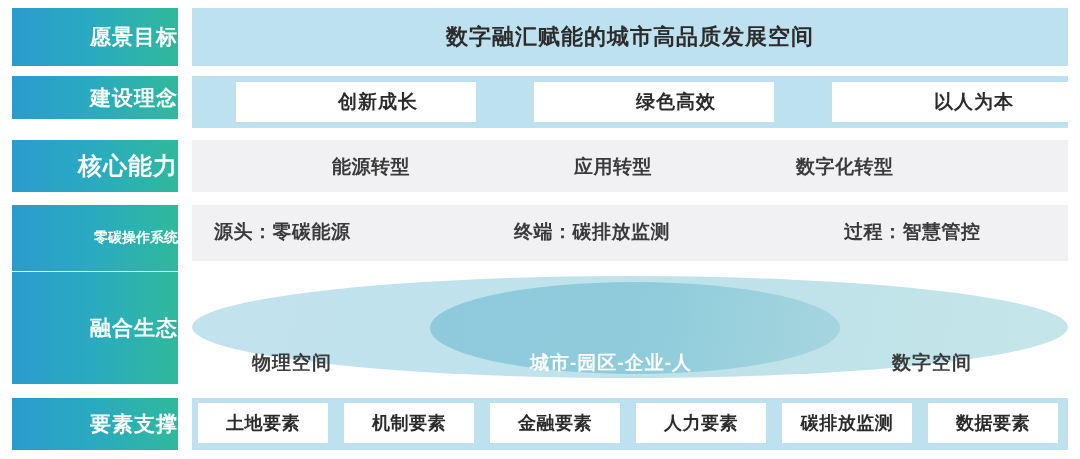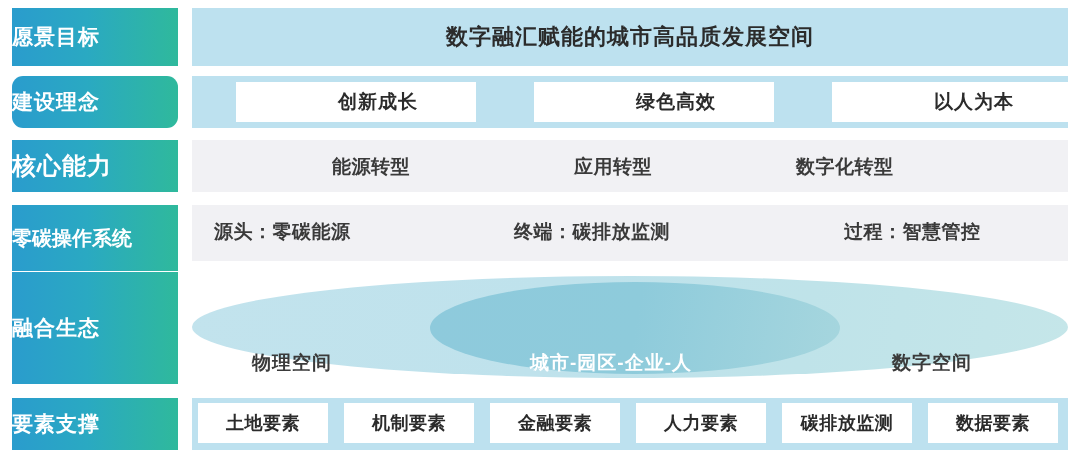--- a/index.html
+++ b/index.html
@@ -24,21 +24,21 @@
   
   .row-label {
     position: absolute;
     left: 12px;
     width: 166px;
     background: linear-gradient(90deg, #2a9ccd 0%, #2aa9c2 45%, #2fb99c 100%);
     color: #ffffff;
     font-weight: bold;
     display: flex;
     align-items: center;
-    justify-content: flex-start;
+    justify-content: flex-end;
     letter-spacing: 1px;
     box-sizing: border-box;
   }
 
   
   .row-body {
     position: absolute;
     left: 192px;
     width: 876px;
     box-sizing: border-box;
@@ -133,41 +133,41 @@
 
 <div id="diagram">
 
   <div class="row-label" style="top:8px;height:58px;font-size:21px;">
     <span>愿景目标</span>
   </div>
   <div class="row-body bg-blue" style="top:8px;height:58px;">
     <div class="center-text vision-title">数字融汇赋能的城市高品质发展空间</div>
   </div>
 
-  <div class="row-label" style="top:76px;height:52px;font-size:21px;border-radius:11px;">
+  <div class="row-label" style="top:76px;height:43px;font-size:21px;">
     <span>建设理念</span>
   </div>
   <div class="row-body bg-blue" style="top:76px;height:52px;">
     <div class="chip-row">
       <div class="chip" style="left:44px;  top:6px; width:196px; height:40px;">创新成长</div>
       <div class="chip" style="left:342px; top:6px; width:196px; height:40px;">绿色高效</div>
       <div class="chip" style="left:640px; top:6px; width:196px; height:40px;">以人为本</div>
     </div>
   </div>
 
   <div class="row-label" style="top:140px;height:52px;font-size:24px;">
     <span>核心能力</span>
   </div>
   <div class="row-body bg-gray" style="top:140px;height:52px;">
     <div class="free-label" style="left:140px;top:14px;">能源转型</div>
     <div class="free-label" style="left:382px;top:14px;">应用转型</div>
     <div class="free-label" style="left:604px;top:14px;">数字化转型</div>
   </div>
 
-  <div class="row-label" style="top:205px;height:66px;font-size:20px;letter-spacing:0px;">
+  <div class="row-label" style="top:205px;height:66px;font-size:14px;letter-spacing:0px;">
     <span>零碳操作系统</span>
   </div>
   <div class="row-body bg-gray" style="top:205px;height:56px;padding-left:36px;">
     <div class="free-label" style="left:22px;top:14px;">源头：零碳能源</div>
     <div class="free-label" style="left:322px;top:14px;">终端：碳排放监测</div>
     <div class="free-label" style="left:652px;top:14px;">过程：智慧管控</div>
   </div>
 
   <div class="row-label" style="top:272px;height:112px;font-size:21px;">
     <span>融合生态</span>

